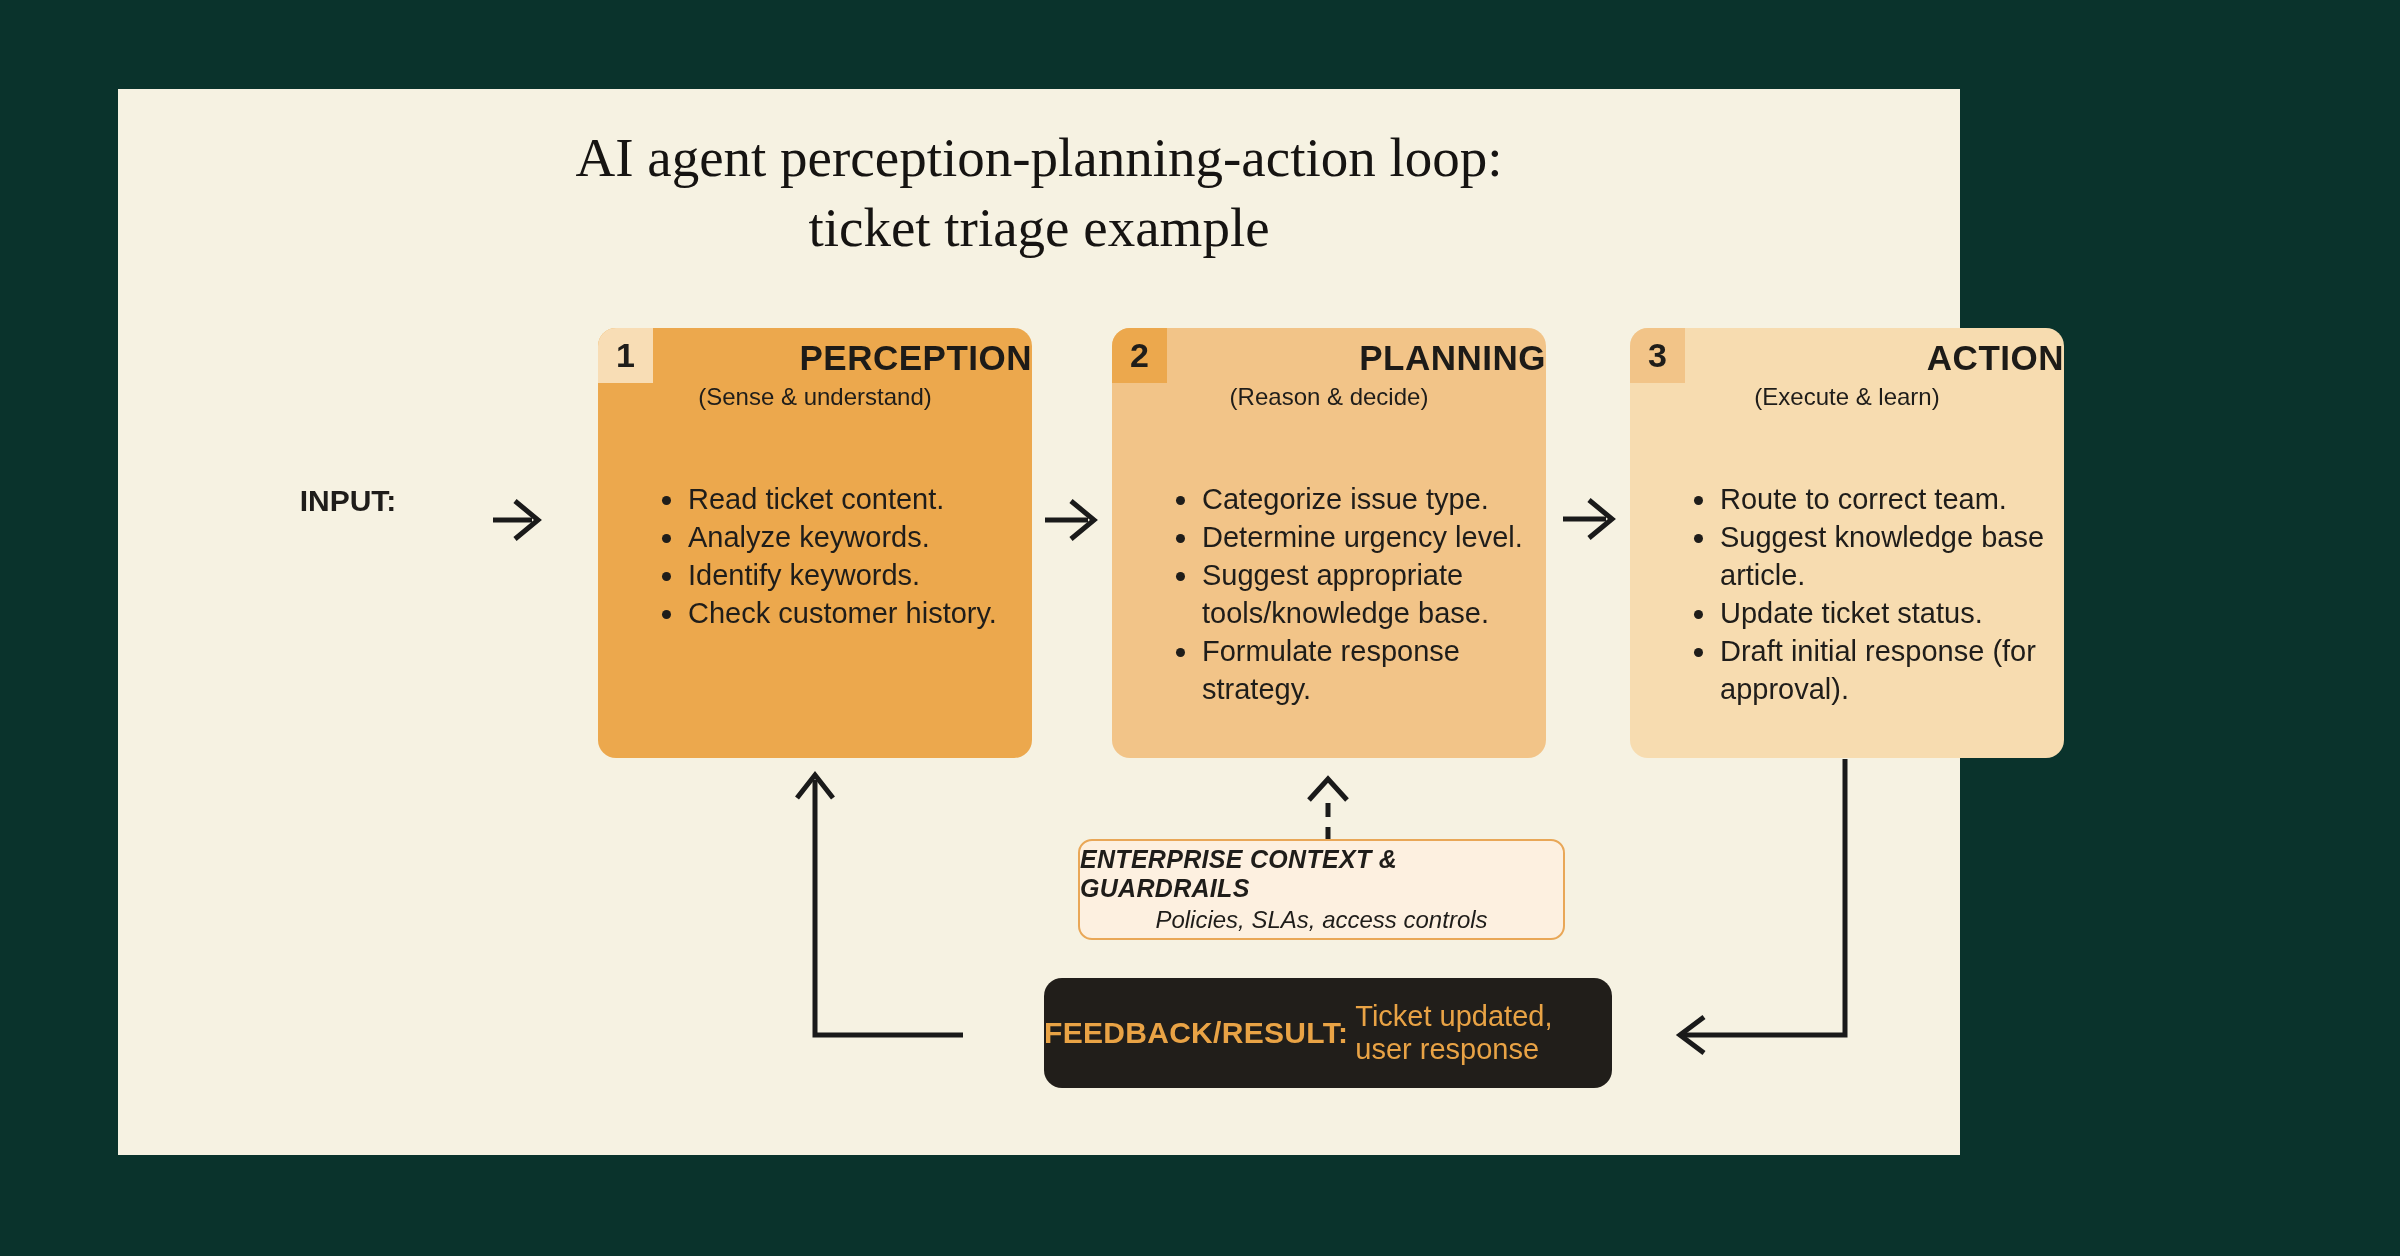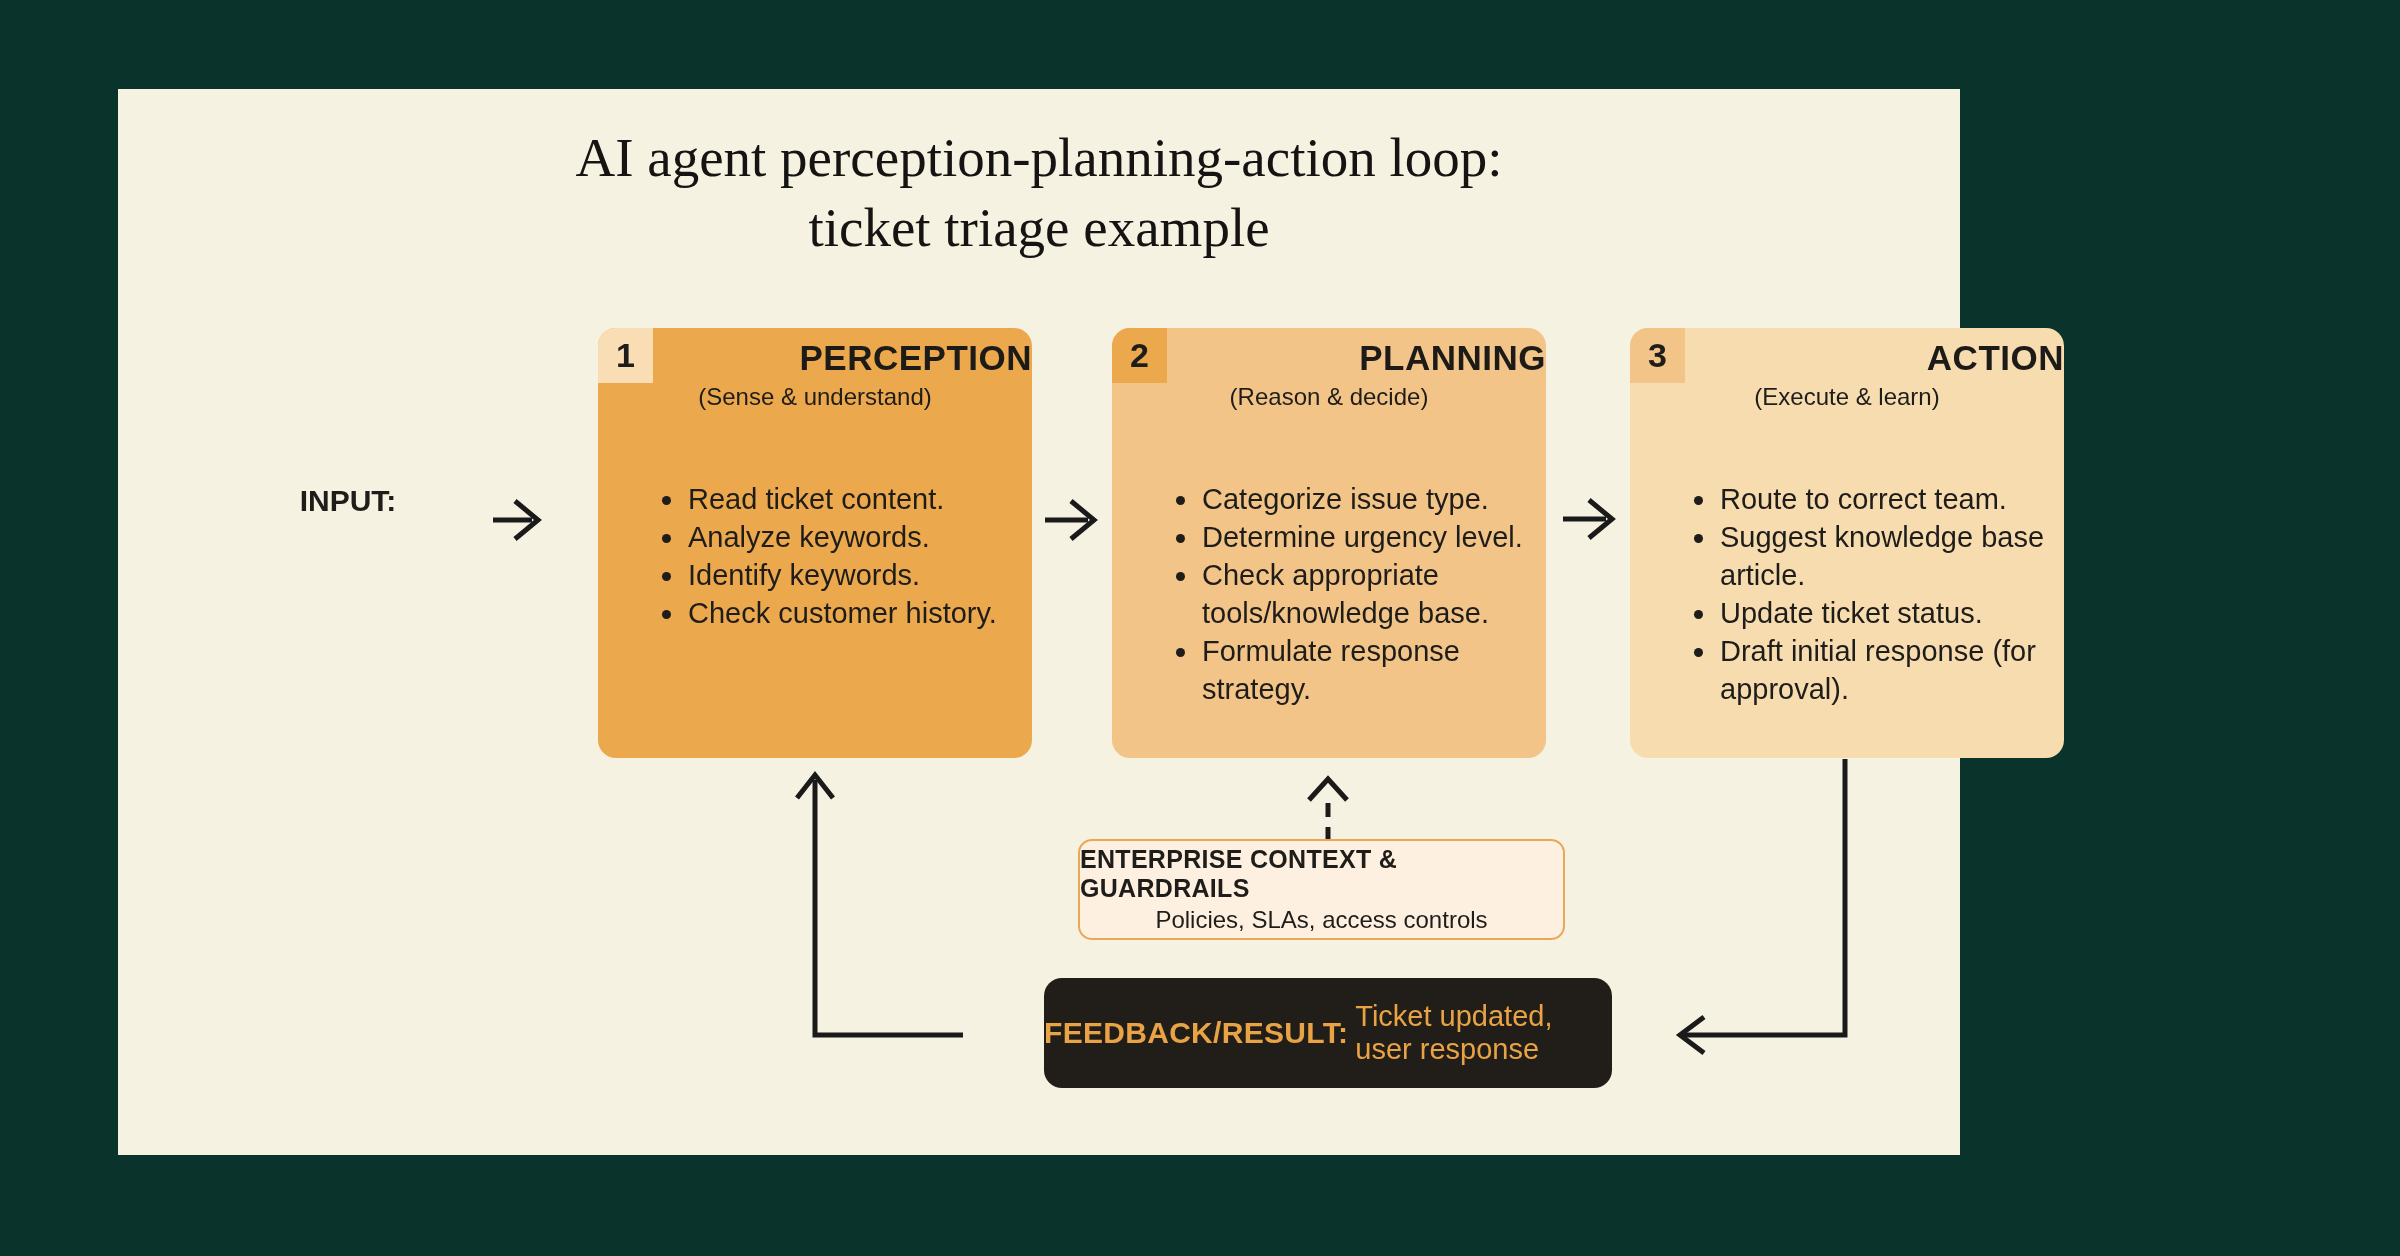--- a/index.html
+++ b/index.html
@@ -47,21 +47,21 @@
   .stage ul{
     position:absolute;top:152px;left:0;right:0;
     margin:0;padding-left:88px;padding-right:14px;list-style:disc;
   }
   .stage li{font-size:29px;line-height:38px;padding-left:2px;}
   .guardrails{
     position:absolute;left:960px;top:750px;width:487px;height:101px;
     box-sizing:border-box;border-radius:14px;
     background:var(--guardrails-bg,#fdf0e0);
     border:2px solid var(--guardrails-border,#e9a757);
-    display:flex;flex-direction:column;align-items:center;justify-content:center;gap:3px;
+    display:flex;flex-direction:column;align-items:center;justify-content:center;gap:3px;font-style:italic;
   }
   .guardrails-title{font-size:25px;font-weight:700;letter-spacing:0.3px;}
   .guardrails-sub{font-size:24px;}
   .feedback{
     position:absolute;left:926px;top:889px;width:568px;height:110px;
     border-radius:18px;background:var(--feedback-bg,#211e1a);
     color:var(--feedback-text,#e9a345);
     display:flex;flex-direction:row;align-items:center;justify-content:center;gap:7px;
   }
   .feedback-title{font-size:30px;font-weight:700;letter-spacing:0.3px;}
@@ -95,21 +95,21 @@
     </ul>
   </div>
 
   <div class="stage stage-2">
     <div class="badge">2</div>
     <div class="stage-title">PLANNING</div>
     <div class="stage-sub">(Reason &amp; decide)</div>
     <ul>
       <li>Categorize issue type.</li>
       <li>Determine urgency level.</li>
-      <li>Check appropriate tools/knowledge base.</li>
+      <li>Suggest appropriate tools/knowledge base.</li>
       <li>Formulate response strategy.</li>
     </ul>
   </div>
 
   <div class="stage stage-3">
     <div class="badge">3</div>
     <div class="stage-title">ACTION</div>
     <div class="stage-sub">(Execute &amp; learn)</div>
     <ul>
       <li>Route to correct team.</li>

